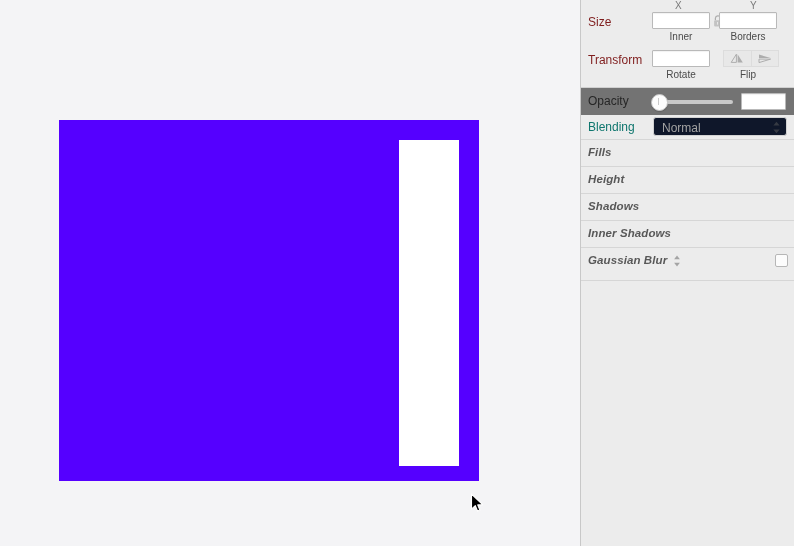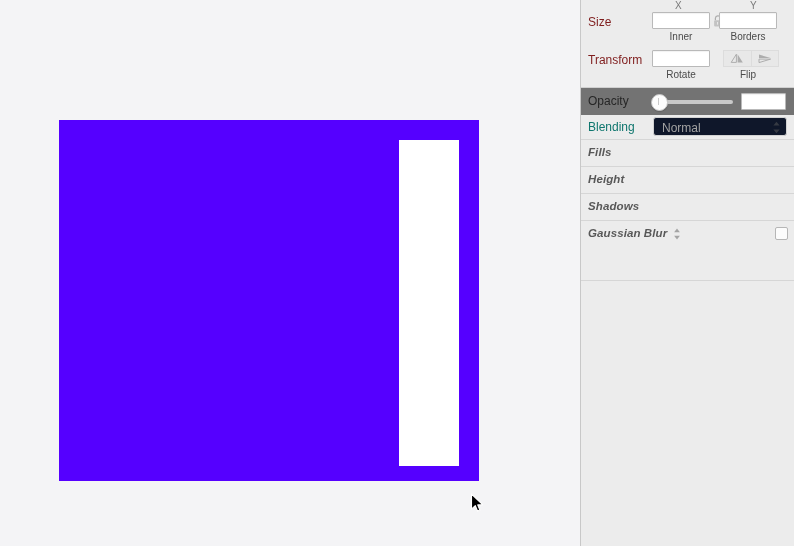--- a/index.html
+++ b/index.html
@@ -391,20 +391,23 @@
     </div>
 
     <div class="section-row">
       <span class="section-title">Height</span>
     </div>
 
     <div class="section-row">
       <span class="section-title">Shadows</span>
     </div>
 
+    <div class="section-row">
+      <span class="section-title">Inner Shadows</span>
+    </div>
 
     <div class="section-row">
       <span class="section-title">Gaussian Blur</span>
       <svg class="section-stepper" style="left:92px;" viewBox="0 0 8 12">
         <path d="M4 0.6 L6.9 4.2 L1.1 4.2 Z" fill="#6b6b6b"></path>
         <path d="M4 11.4 L6.9 7.8 L1.1 7.8 Z" fill="#6b6b6b"></path>
       </svg>
       <div class="section-checkbox"></div>
     </div>
 

